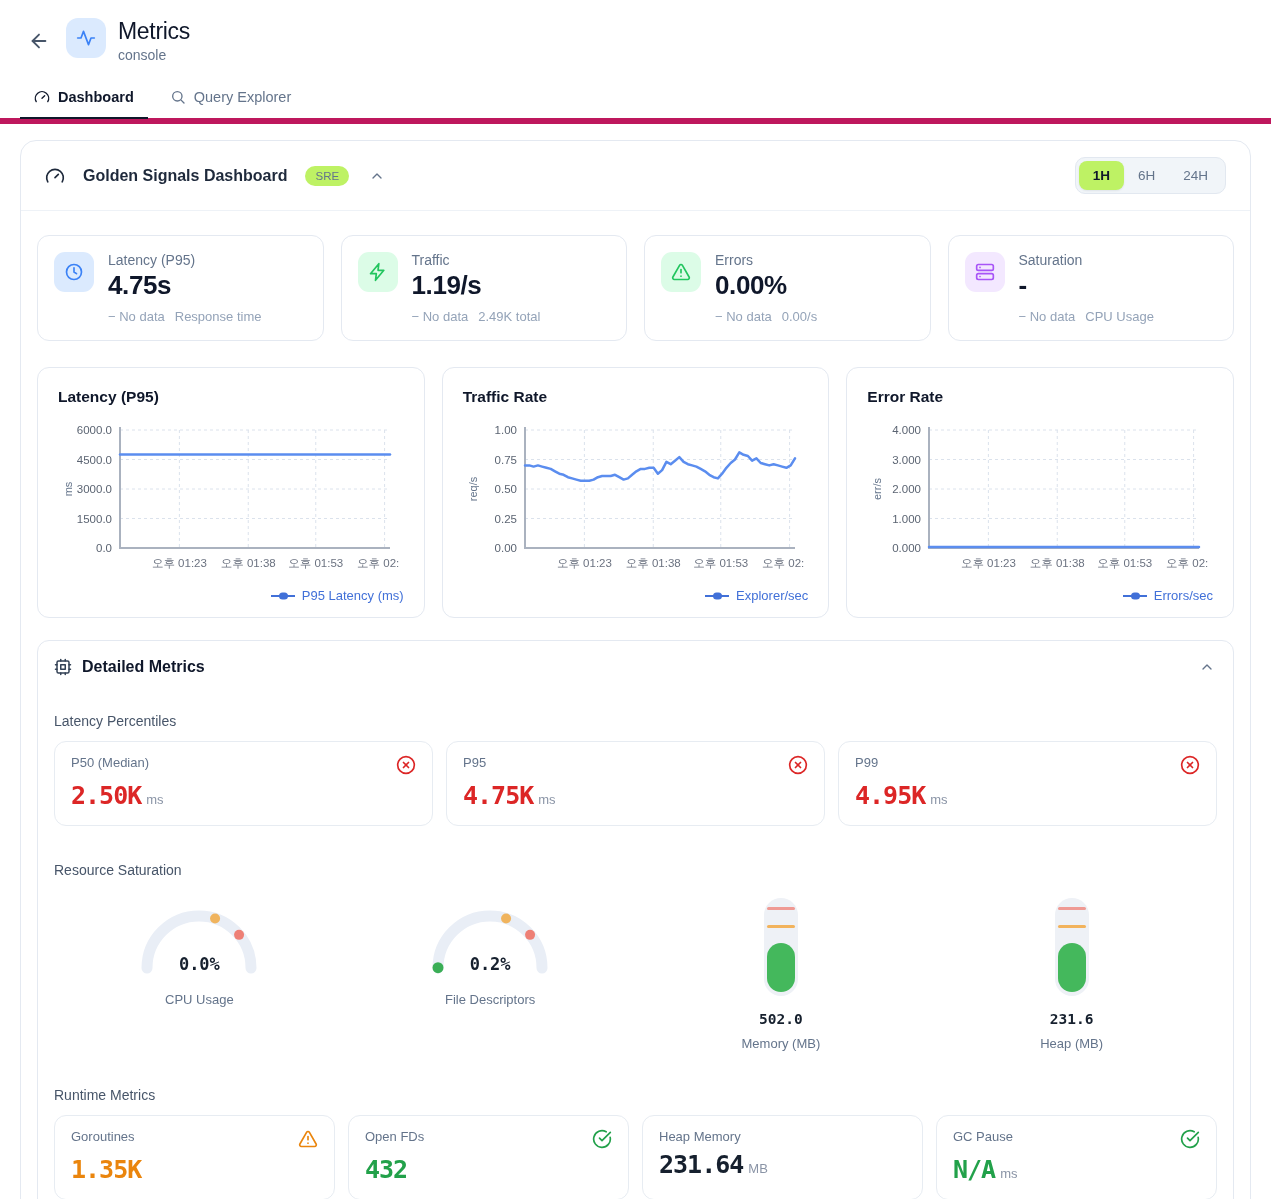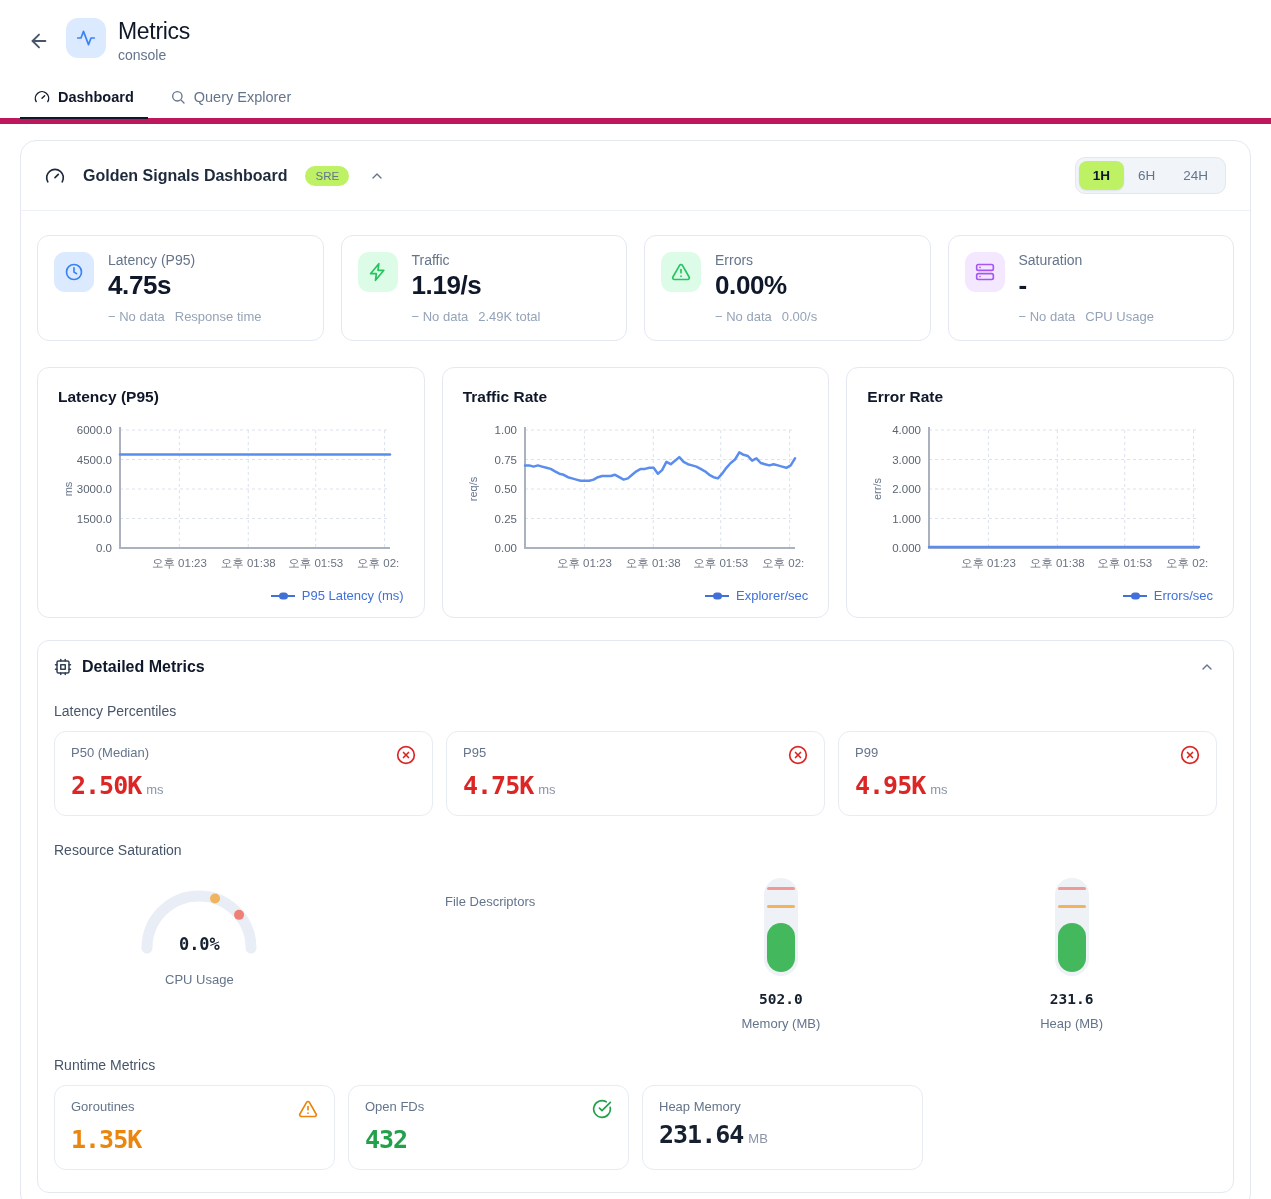--- a/index.html
+++ b/index.html
@@ -44,21 +44,21 @@
   .charts-row { display:grid; grid-template-columns:repeat(3,1fr); gap:17px; padding:26px 16px 0; }
   .chart-card { border:1px solid #e4e9f1; border-radius:12px; padding:20px 20px 14px; }
   .chart-card h3 { font-size:15.5px; font-weight:700; margin-bottom:14px; }
   .legend-row { display:flex; align-items:center; justify-content:flex-end; gap:7px; margin-top:8px; color:#4170d8; font-size:13px; }
 
   
   .detail-card { margin:22px 16px 16px; border:1px solid #e4e9f1; border-radius:12px; padding:16px 16px 22px; }
   .detail-head { display:flex; align-items:center; justify-content:space-between; }
   .detail-head .left { display:flex; align-items:center; gap:10px; color:#334155; }
   .detail-head h2 { font-size:16px; font-weight:700; color:#0f172a; }
-  .section-label { font-size:14px; color:#475569; margin-top:26px; }
+  .section-label { font-size:14px; color:#475569; margin-top:36px; }
   .grid3 { display:grid; grid-template-columns:repeat(3,1fr); gap:13px; margin-top:12px; }
   .grid4 { display:grid; grid-template-columns:repeat(4,1fr); gap:13px; margin-top:12px; }
   .metric-card { border:1px solid #e7ecf2; border-radius:12px; padding:13px 16px 15px; position:relative; }
   .metric-top { display:flex; align-items:flex-start; justify-content:space-between; }
   .metric-label { font-size:13px; color:#64748b; }
   .metric-value { font-family:"DejaVu Sans Mono", monospace; font-weight:700; font-size:25px; margin-top:6px; letter-spacing:-1px; }
   .metric-unit { font-family:"Liberation Sans", sans-serif; font-size:13px; color:#8a94a6; font-weight:400; letter-spacing:0; margin-left:5px; }
   .v-red { color:#dc2626; } .v-orange { color:#ea850d; } .v-green { color:#22a14a; } .v-dark { color:#16202e; }
 
   
@@ -394,20 +394,31 @@
                 <path d="M 14 70 A 52 52 0 0 1 118 70" fill="none" stroke="#e9eef6" stroke-width="11" stroke-linecap="round"></path>
                 <circle cx="82.06888370749726" cy="20.545061152652018" r="5" fill="#f0b45e"></circle>
                 <circle cx="106.06668862434105" cy="36.85395253306814" r="5" fill="#ee8076"></circle>
               </svg>
             </div>
           <div class="gauge-value">0.0%</div>
         </div>
         <div class="gauge-label">CPU Usage</div>
       </div>
       <div class="gauge-wrap">
+        <div class="gauge-box">
+            <div>
+              <svg width="132" height="78" viewBox="0 0 132 78">
+                <path d="M 14 70 A 52 52 0 0 1 118 70" fill="none" stroke="#e9eef6" stroke-width="11" stroke-linecap="round"></path>
+                <circle cx="82.06888370749726" cy="20.545061152652018" r="5" fill="#f0b45e"></circle>
+                <circle cx="106.06668862434105" cy="36.85395253306814" r="5" fill="#ee8076"></circle>
+                <circle cx="14.001026435480867" cy="69.67327651379092" r="5.5" fill="#3aae56"></circle>
+              </svg>
+            </div>
+          <div class="gauge-value">0.2%</div>
+        </div>
         <div class="gauge-label">File Descriptors</div>
       </div>
       <div class="thermo-wrap">
         <div class="thermo">
           <div class="line-red"></div>
           <div class="line-orange"></div>
           <div class="fill"></div>
         </div>
         <div class="thermo-value">502.0</div>
         <div class="thermo-label">Memory (MB)</div>
@@ -449,15 +460,27 @@
           </span>
         </div>
         <div class="metric-value v-green"><span>432</span></div>
       </div>
       <div class="metric-card">
         <div class="metric-top">
           <span class="metric-label">Heap Memory</span>
         </div>
         <div class="metric-value v-dark"><span>231.64</span><span class="metric-unit">MB</span></div>
       </div>
+      <div class="metric-card">
+        <div class="metric-top">
+          <span class="metric-label">GC Pause</span>
+          <span style="color:#22a14a">
+            <svg width="20" height="20" viewBox="0 0 24 24" fill="none" stroke="currentColor" stroke-width="2" stroke-linecap="round" stroke-linejoin="round">
+                <path d="M21.8 10A10 10 0 1 1 17 3.34"></path>
+                <path d="m9 11 3 3L22 4"></path>
+              </svg>
+          </span>
+        </div>
+        <div class="metric-value v-green"><span>N/A</span><span class="metric-unit">ms</span></div>
+      </div>
     </div>
   </div>
 </section>
 
 </body></html>

